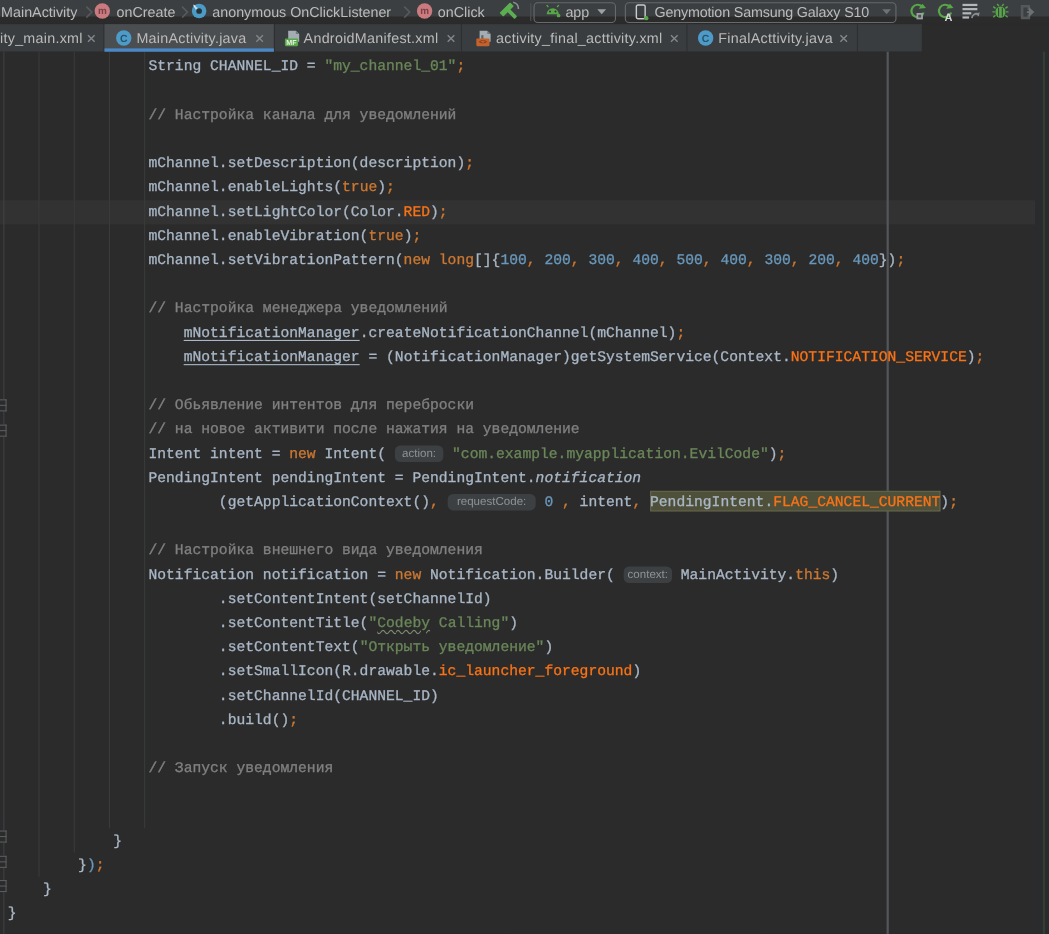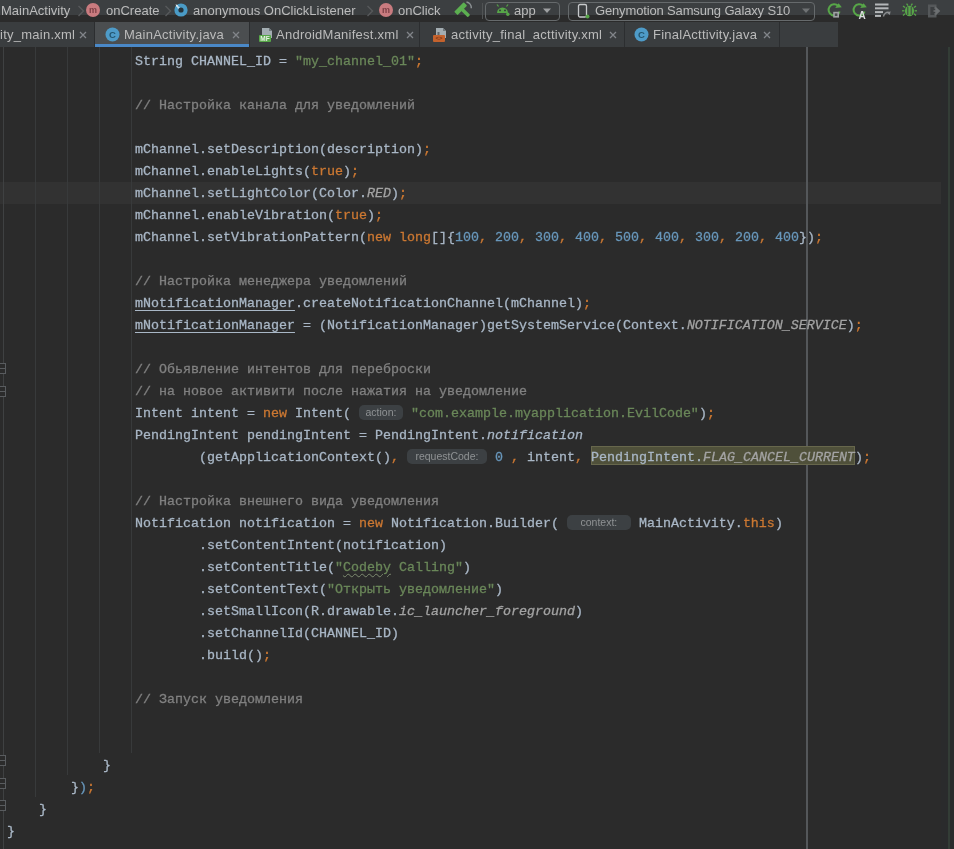--- a/index.html
+++ b/index.html
@@ -14,24 +14,24 @@
 .caretrow { position:absolute; left:0; top:135px; width:954px; height:22px; background:#323232; }
 .guide { position:absolute; width:1px; background:#383a3b; }
 .margin { position:absolute; left:806px; top:0; width:2px; height:802px; background:#54575a; }
 .sb { position:absolute; left:941px; top:0; width:13px; height:802px; background:#2a2b2c; }
 .sbg { position:absolute; left:948px; top:0; width:2px; height:802px; background:#333d36; }
 .l { position:absolute; left:7px; font:13.333px/22px "Liberation Mono",monospace; color:#a9b7c6; white-space:pre; z-index:2; -webkit-text-stroke:0.28px; }
 .l s { text-decoration:none; }
 s.o { color:#cc7832; }
 s.g { color:#6a8759; }
 s.b { color:#6897bb; }
-s.p { color:#a3a3a3; font-style:italic; }
+s.p { color:#f97316; }
 s.c { color:#808080; }
 s.di { font-style:italic; }
-s.u { text-decoration:underline; text-decoration-thickness:1px; text-underline-offset:3px; }
+s.u { text-decoration:underline; text-decoration-thickness:1px; text-underline-offset:3px;margin-left:32px; }
 s.w { text-decoration:underline wavy #7d8b70; text-decoration-thickness:1px; text-underline-offset:2px; }
 i.h { display:inline-block; height:15px; background:#3c4043; border-radius:5px; font:10.5px/15px "Liberation Sans",sans-serif; color:#8f9294; text-align:center; font-style:normal; vertical-align:1px; -webkit-text-stroke:0; }
 .hl { position:absolute; left:591px; top:399px; width:264px; height:19px; background:#4f503a; box-shadow:inset 0 0 0 1px rgba(165,165,125,0.28); z-index:1; }
 </style></head><body>
 
 <div class="navbar">
   <div class="nbt" style="left:1px">MainActivity</div>
   <svg style="position:absolute;left:77px;top:5px" width="8" height="12" viewBox="0 0 8 12">
       <path d="M1.5 1 L6.5 6 L1.5 11" stroke="#57595b" stroke-width="1.4" fill="none"></path>
     </svg>
@@ -205,22 +205,22 @@
   <div class="l" style="top:180px">                mChannel.setVibrationPattern(<s class="o">new long</s>[]{<s class="b">100</s><s class="o">,</s> <s class="b">200</s><s class="o">,</s> <s class="b">300</s><s class="o">,</s> <s class="b">400</s><s class="o">,</s> <s class="b">500</s><s class="o">,</s> <s class="b">400</s><s class="o">,</s> <s class="b">300</s><s class="o">,</s> <s class="b">200</s><s class="o">,</s> <s class="b">400</s>})<s class="o">;</s></div>
   <div class="l" style="top:224px"><s class="c">                // Настройка менеджера уведомлений</s></div>
   <div class="l" style="top:246px">                <s class="u">mNotificationManager</s>.createNotificationChannel(mChannel)<s class="o">;</s></div>
   <div class="l" style="top:268px">                <s class="u">mNotificationManager</s> = (NotificationManager)getSystemService(Context.<s class="p">NOTIFICATION_SERVICE</s>)<s class="o">;</s></div>
   <div class="l" style="top:312px"><s class="c">                // Обьявление интентов для переброски</s></div>
   <div class="l" style="top:334px"><s class="c">                // на новое активити после нажатия на уведомление</s></div>
   <div class="l" style="top:356px">                Intent intent = <s class="o">new</s> Intent( <i class="h" style="width:44px">action:</i> <s class="g">"com.example.myapplication.EvilCode"</s>)<s class="o">;</s></div>
   <div class="l" style="top:378px">                PendingIntent pendingIntent = PendingIntent.<s class="di">notification</s></div>
   <div class="l" style="top:400px">                        (getApplicationContext()<s class="o">,</s> <i class="h" style="width:80px">requestCode:</i> <s class="b">0</s> <s class="o">,</s> intent<s class="o">,</s> PendingIntent.<s class="p">FLAG_CANCEL_CURRENT</s>)<s class="o">;</s></div>
   <div class="l" style="top:444px"><s class="c">                // Настройка внешнего вида уведомления</s></div>
-  <div class="l" style="top:466px">                Notification notification = <s class="o">new</s> Notification.Builder( <i class="h" style="width:64px">context:</i> MainActivity.<s class="o">this</s>)</div>
-  <div class="l" style="top:488px">                        .setContentIntent(notification)</div>
+  <div class="l" style="top:466px">                Notification notification = <s class="o">new</s> Notification.Builder( <i class="h" style="width:44px">context:</i> MainActivity.<s class="o">this</s>)</div>
+  <div class="l" style="top:488px">                        .setContentIntent(setChannelId)</div>
   <div class="l" style="top:510px">                        .setContentTitle(<s class="g">"</s><s class="g w">Codeby</s><s class="g"> Calling"</s>)</div>
   <div class="l" style="top:532px">                        .setContentText(<s class="g">"Открыть уведомление"</s>)</div>
   <div class="l" style="top:554px">                        .setSmallIcon(R.drawable.<s class="p">ic_launcher_foreground</s>)</div>
   <div class="l" style="top:576px">                        .setChannelId(CHANNEL_ID)</div>
   <div class="l" style="top:598px">                        .build()<s class="o">;</s></div>
   <div class="l" style="top:642px"><s class="c">                // Запуск уведомления</s></div>
   <div class="l" style="top:708px">            }</div>
   <div class="l" style="top:730px">        }<s class="b">)</s><s class="o">;</s></div>
   <div class="l" style="top:752px">    }</div>
   <div class="l" style="top:774px">}</div>

